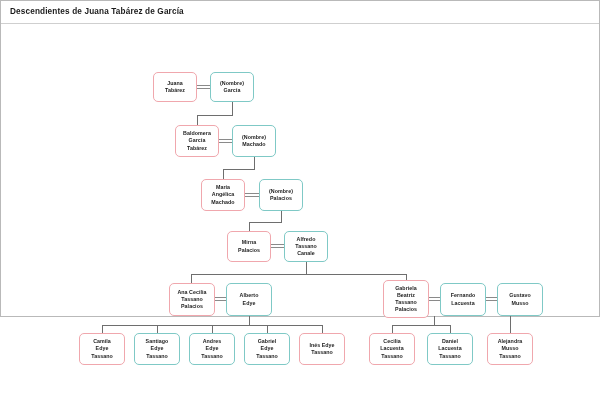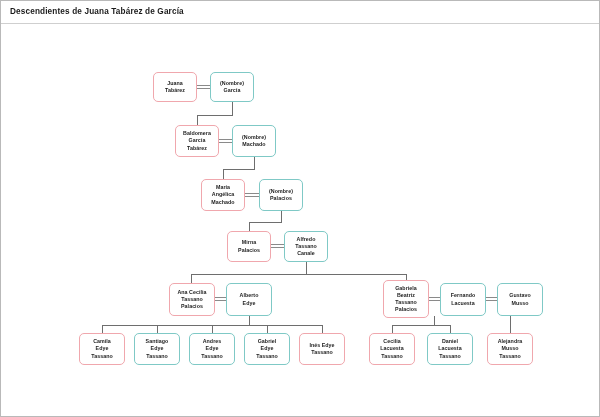--- a/index.html
+++ b/index.html
@@ -4,21 +4,21 @@
 <style>
   html,body{margin:0;padding:0;}
   body{
     width:600px;height:417px;
     background:#ffffff;
     font-family:"Liberation Sans", sans-serif;
     overflow:hidden;
   }
   #page{
     position:relative;
-    width:600px;height:417px;
+    width:600px;height:317px;
     box-sizing:border-box;
     border:1px solid #b9b9b9;
     background:#ffffff;
   }
   #title{
     position:absolute;
     left:9px;top:6px;
     font-size:8.2px;
     font-weight:bold;
     color:#1a1a1a;

